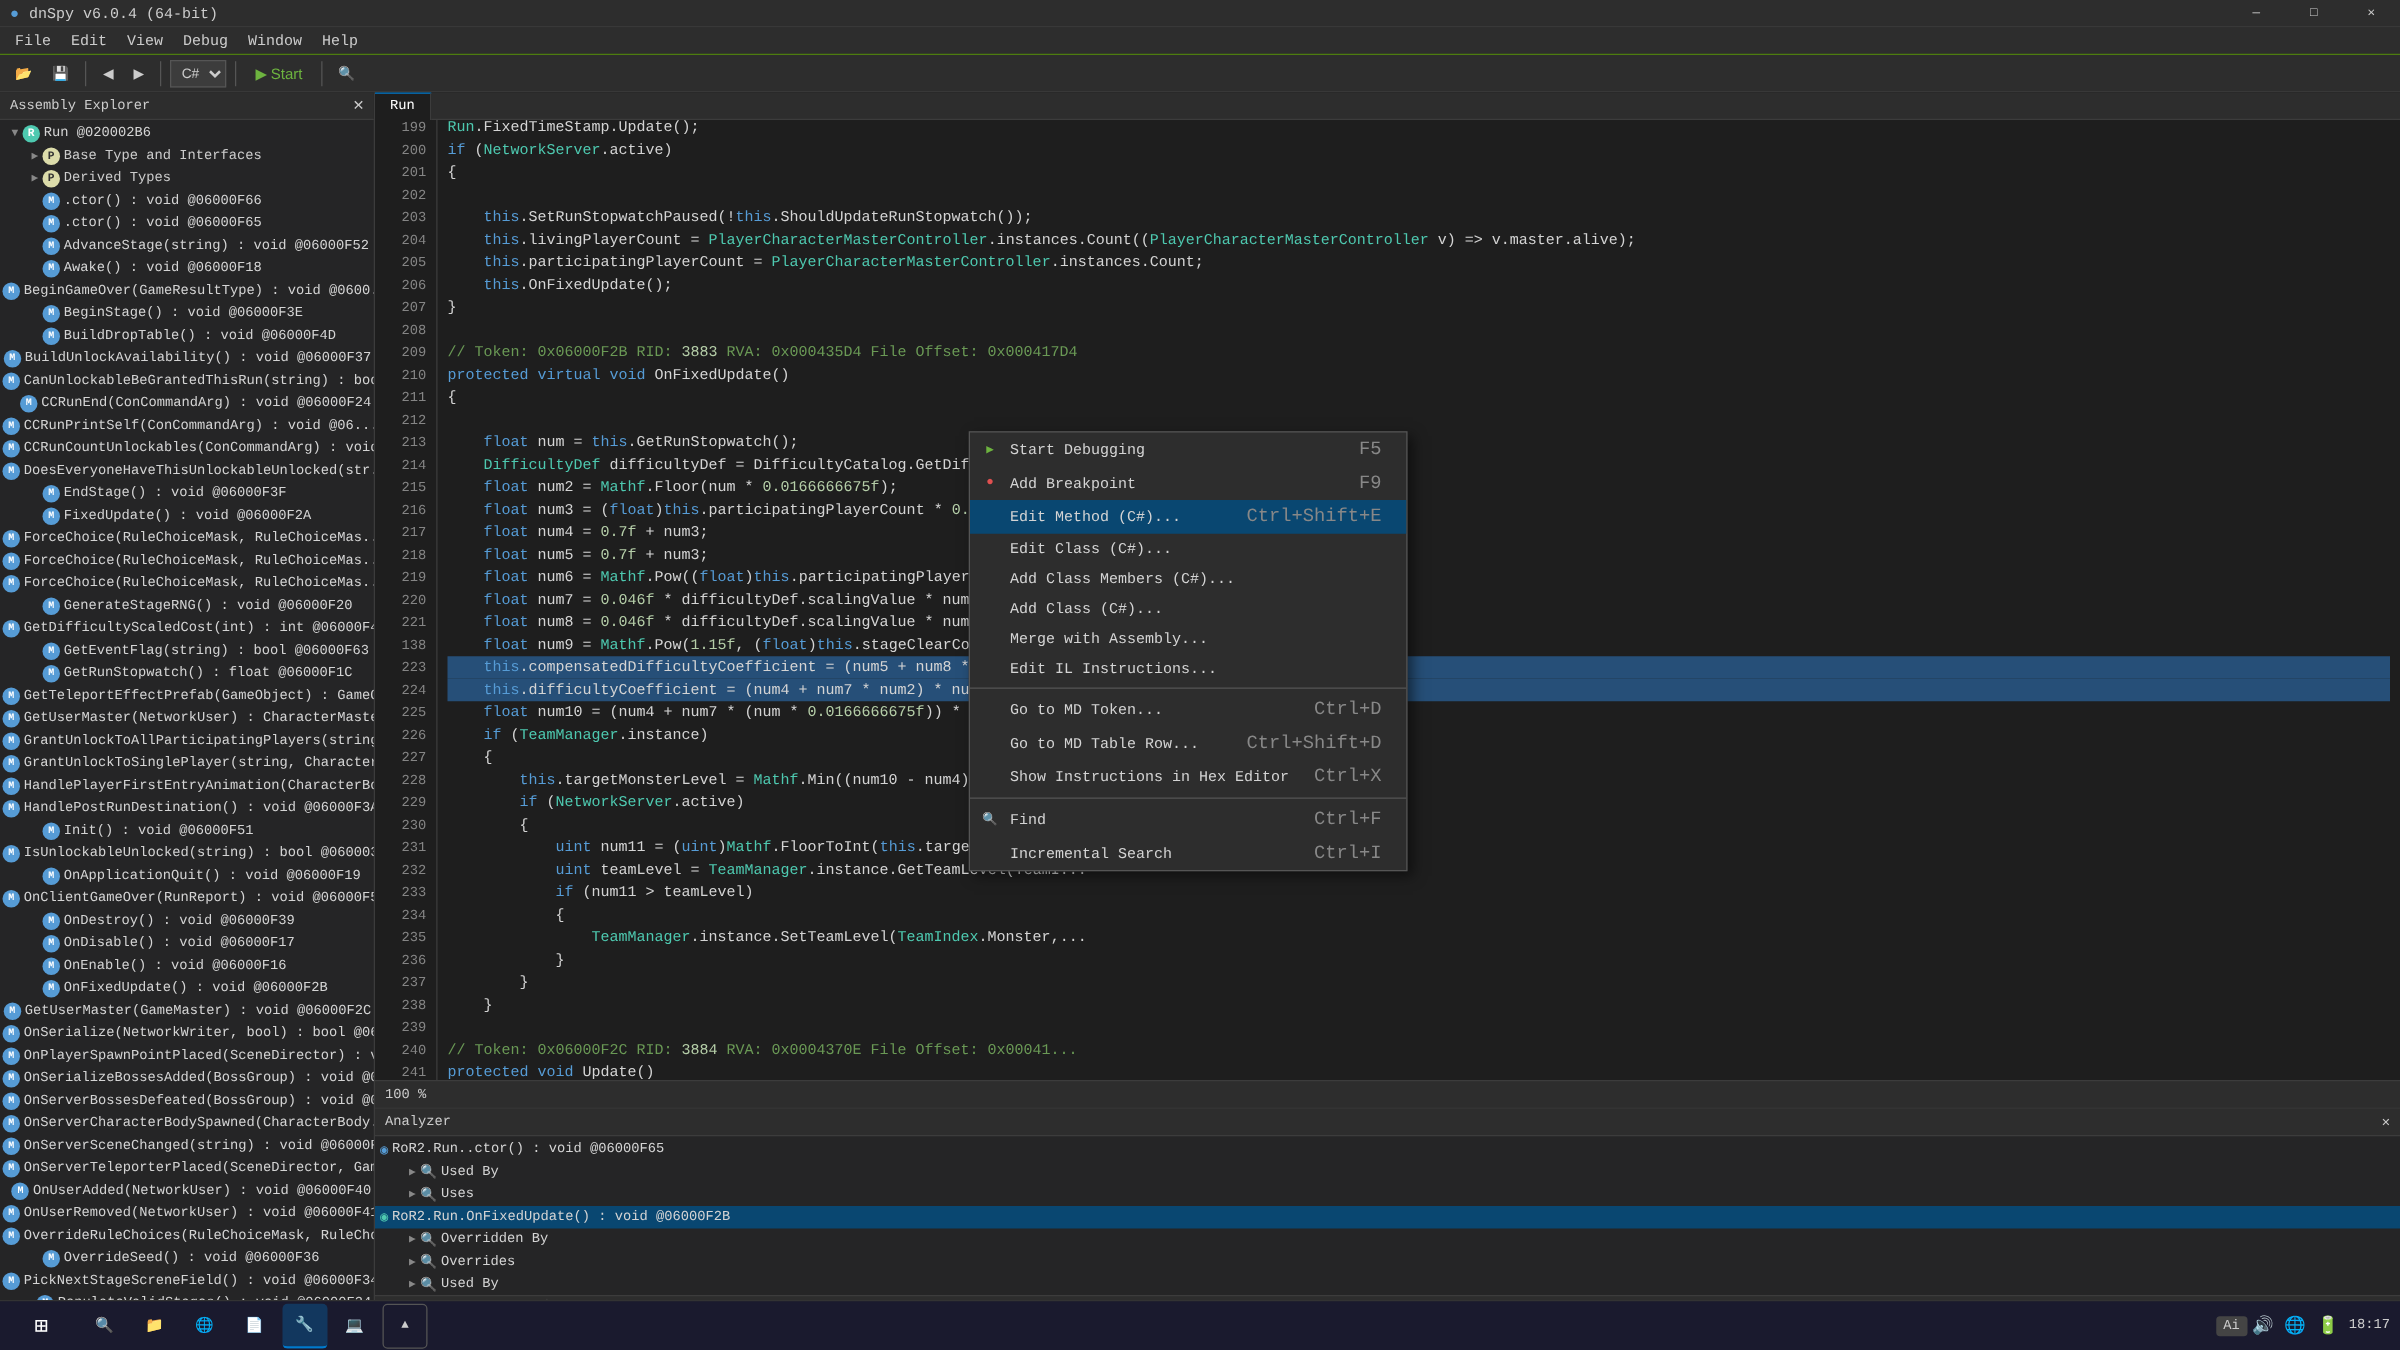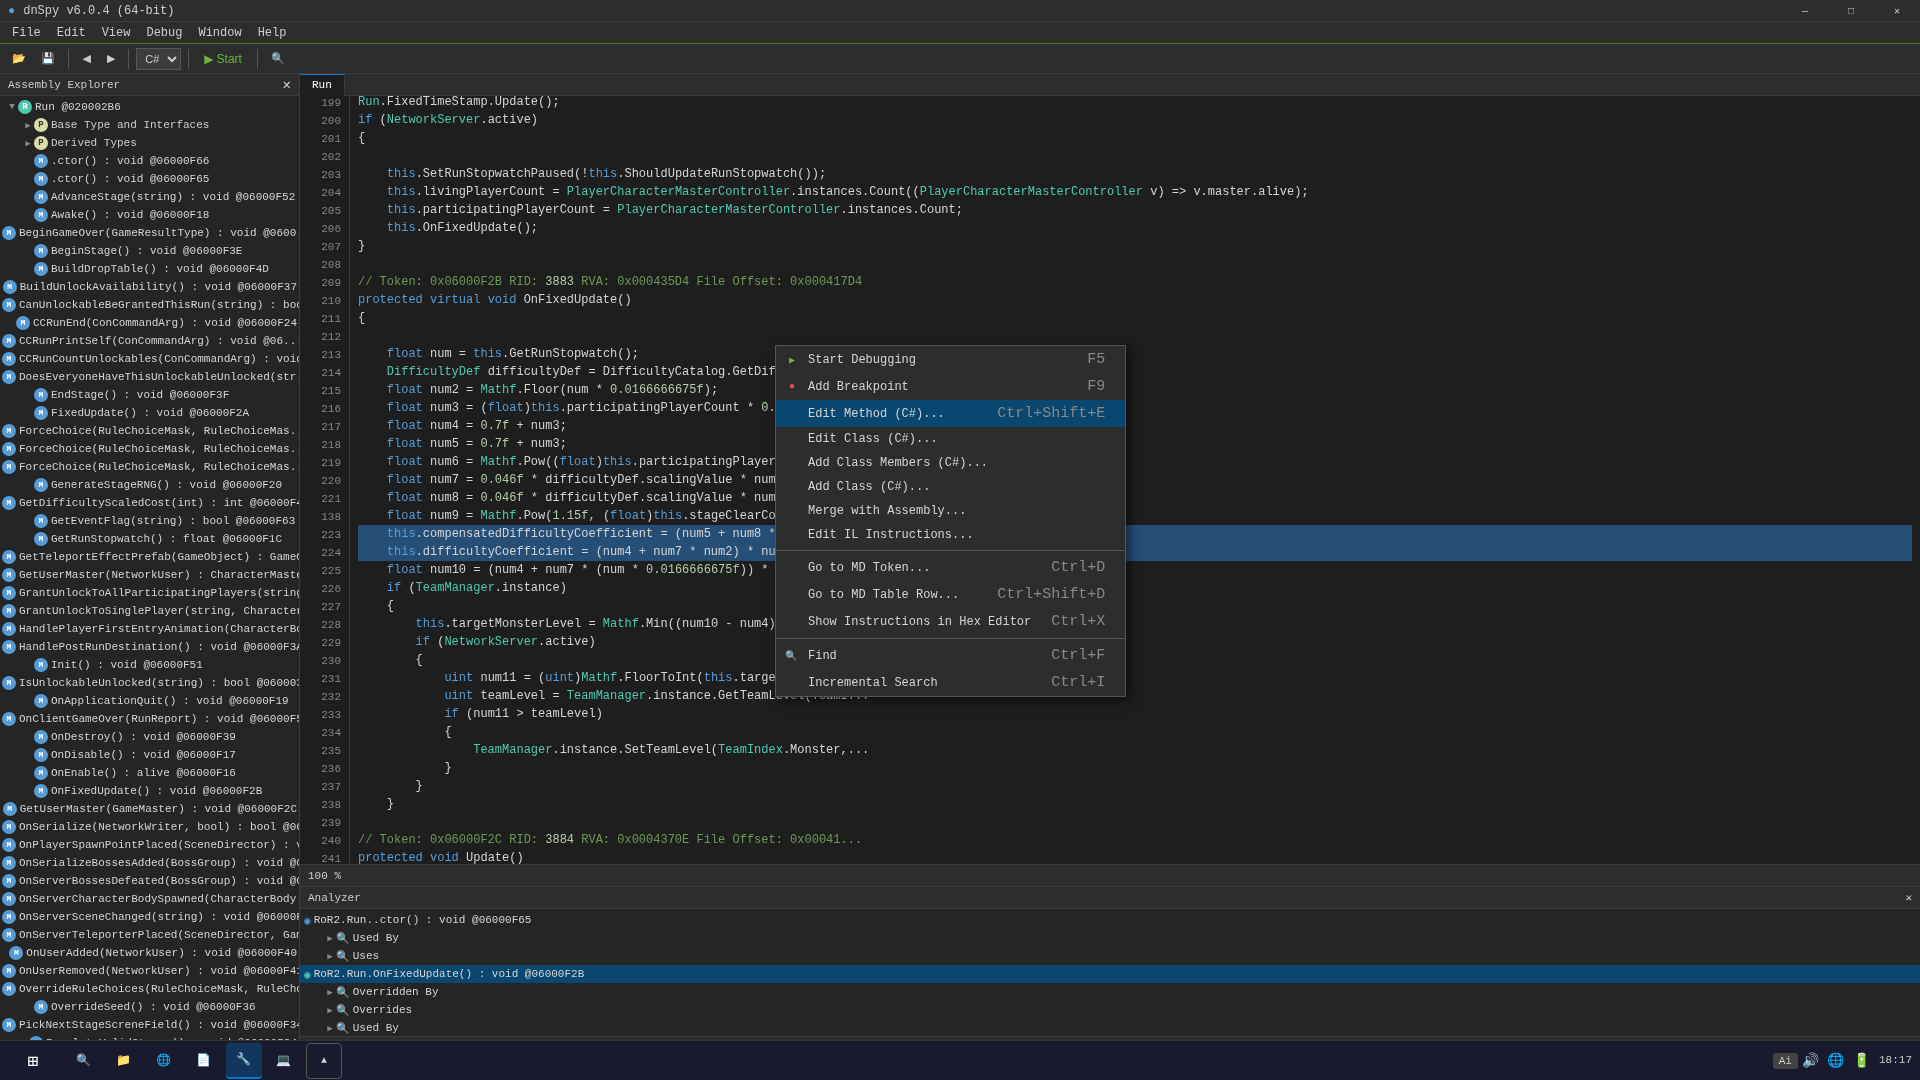--- a/index.html
+++ b/index.html
@@ -647,21 +647,21 @@
           <span>OnDestroy() : void @06000F39</span>
         </div>
         <div class="tree-item">
           <span style="display:inline-block;width:32px;"></span>
           <span class="icon-circle icon-m" style="font-size:8px;">M</span>
           <span>OnDisable() : void @06000F17</span>
         </div>
         <div class="tree-item">
           <span style="display:inline-block;width:32px;"></span>
           <span class="icon-circle icon-m" style="font-size:8px;">M</span>
-          <span>OnEnable() : alive @06000F16</span>
+          <span>OnEnable() : void @06000F16</span>
         </div>
         <div class="tree-item">
           <span style="display:inline-block;width:32px;"></span>
           <span class="icon-circle icon-m" style="font-size:8px;">M</span>
           <span>OnFixedUpdate() : void @06000F2B</span>
         </div>
         <div class="tree-item">
           <span style="display:inline-block;width:32px;"></span>
           <span class="icon-circle icon-m" style="font-size:8px;">M</span>
           <span>GetUserMaster(GameMaster) : void @06000F2C</span>

